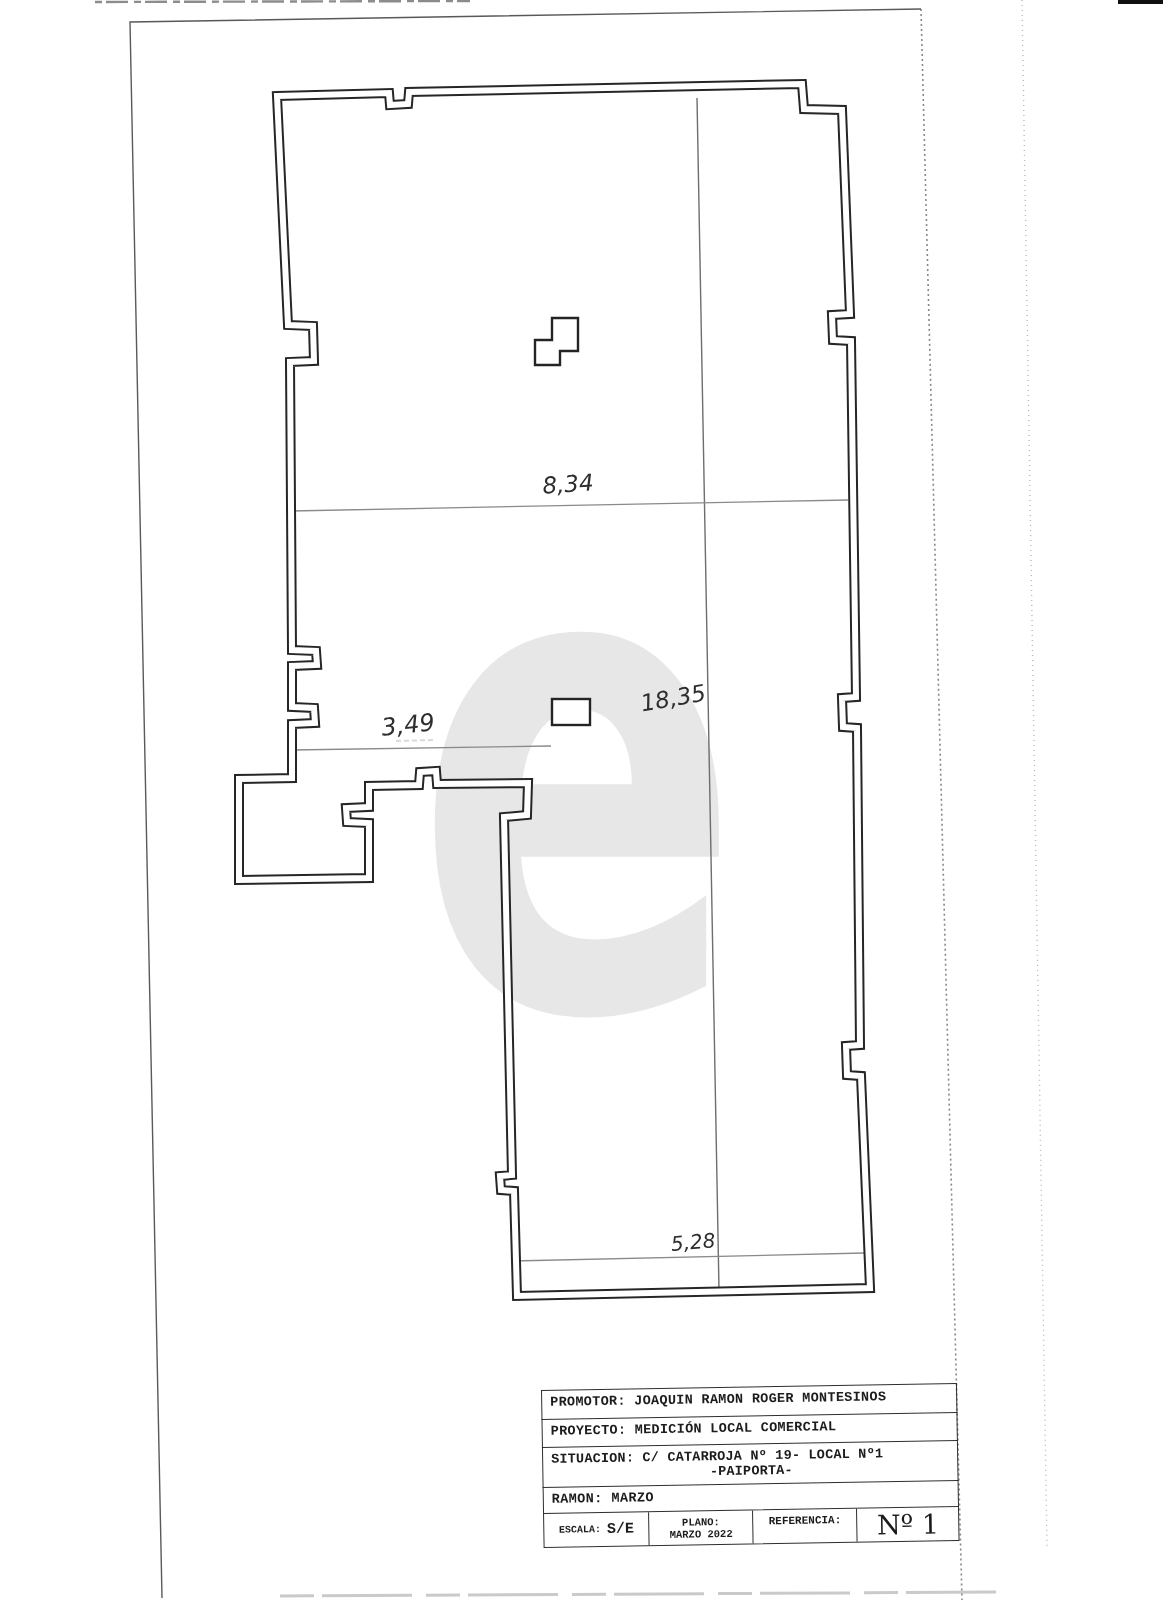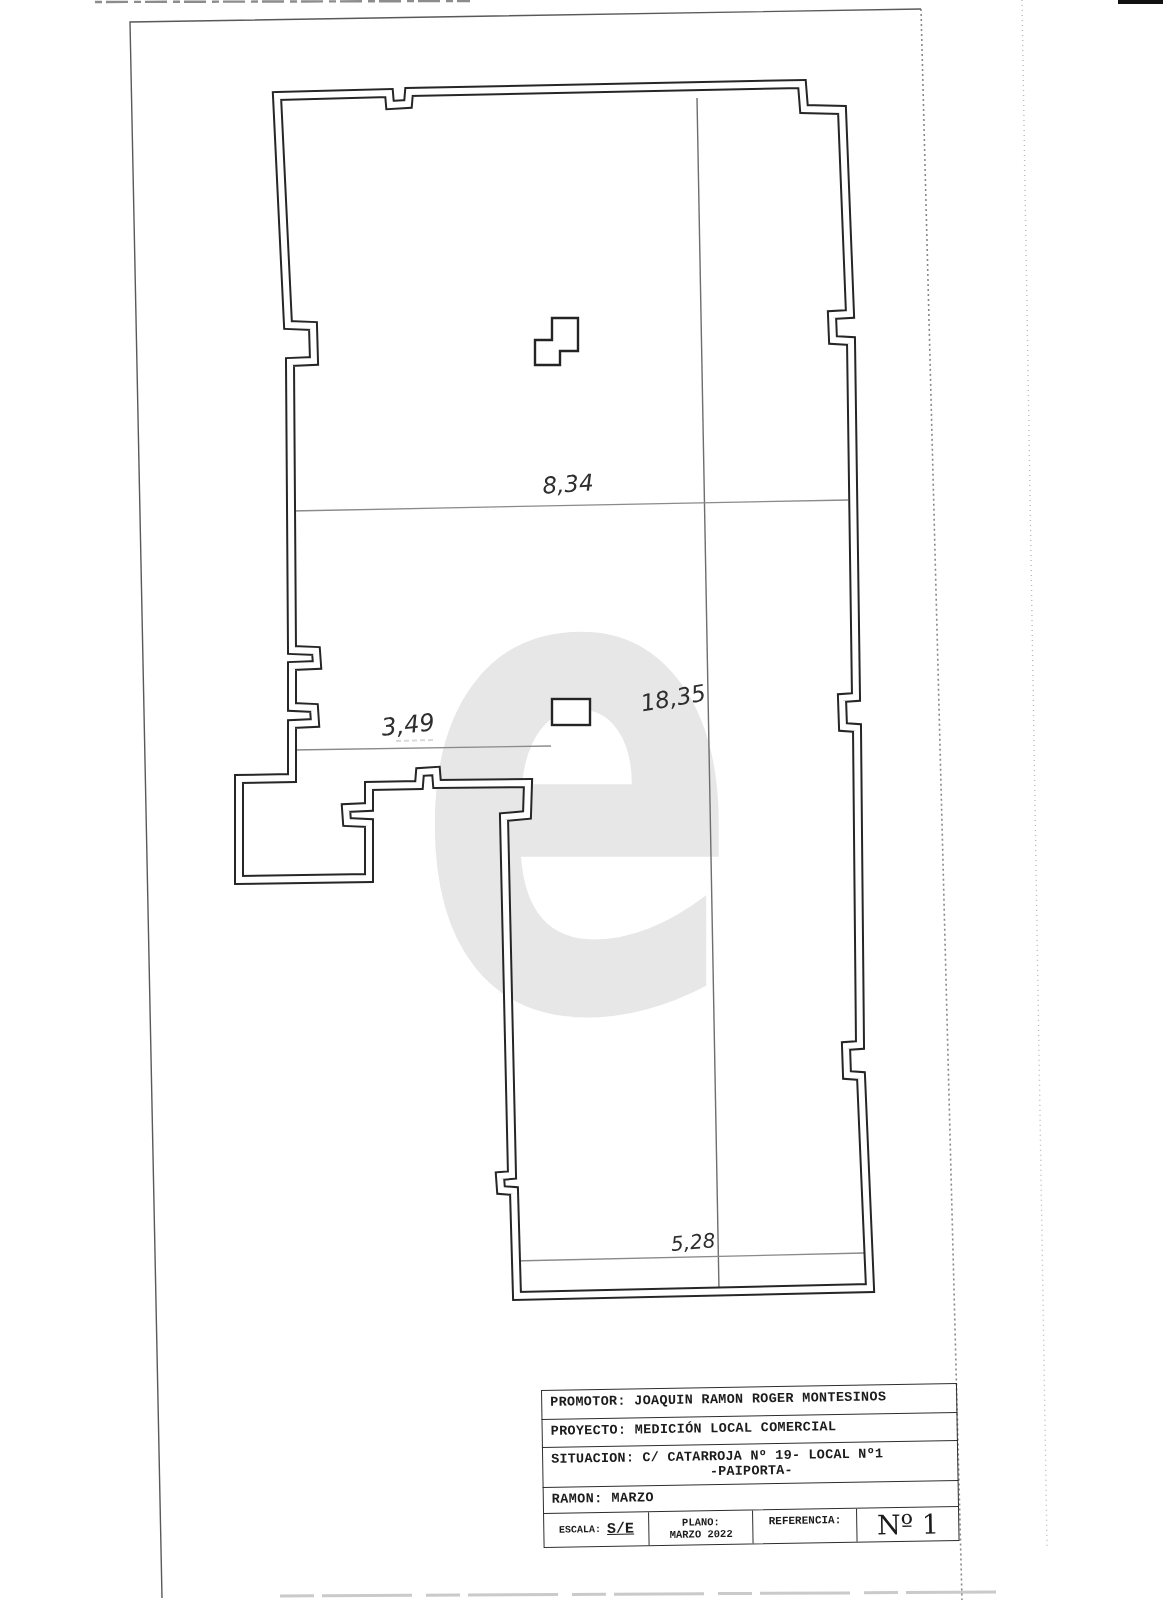--- a/index.html
+++ b/index.html
@@ -70,21 +70,21 @@
     display:flex;align-items:center;justify-content:center;
     flex-direction:column;
     overflow:hidden;
   }
   .tb-cell:last-child{border-right:none;}
   .cell-escala{width:106px;flex-direction:row;gap:6px;}
   .cell-fecha{width:104px;font-size:10.5px;line-height:12px;}
   .cell-ref{width:105px;font-size:11px;align-items:center;justify-content:flex-start;padding-top:5px;}
   .cell-num{width:101px;}
   .lab-small{font-size:10px;}
-  .val-big{font-size:15px;text-decoration:underline;}
+  .val-big{font-size:15px;}
   .sheet-num{
     font-family:"DejaVu Serif", serif;
     font-weight:normal;
     font-size:27px;
   }
 </style>
 </head>
 <body>
 
 <div class="page">

